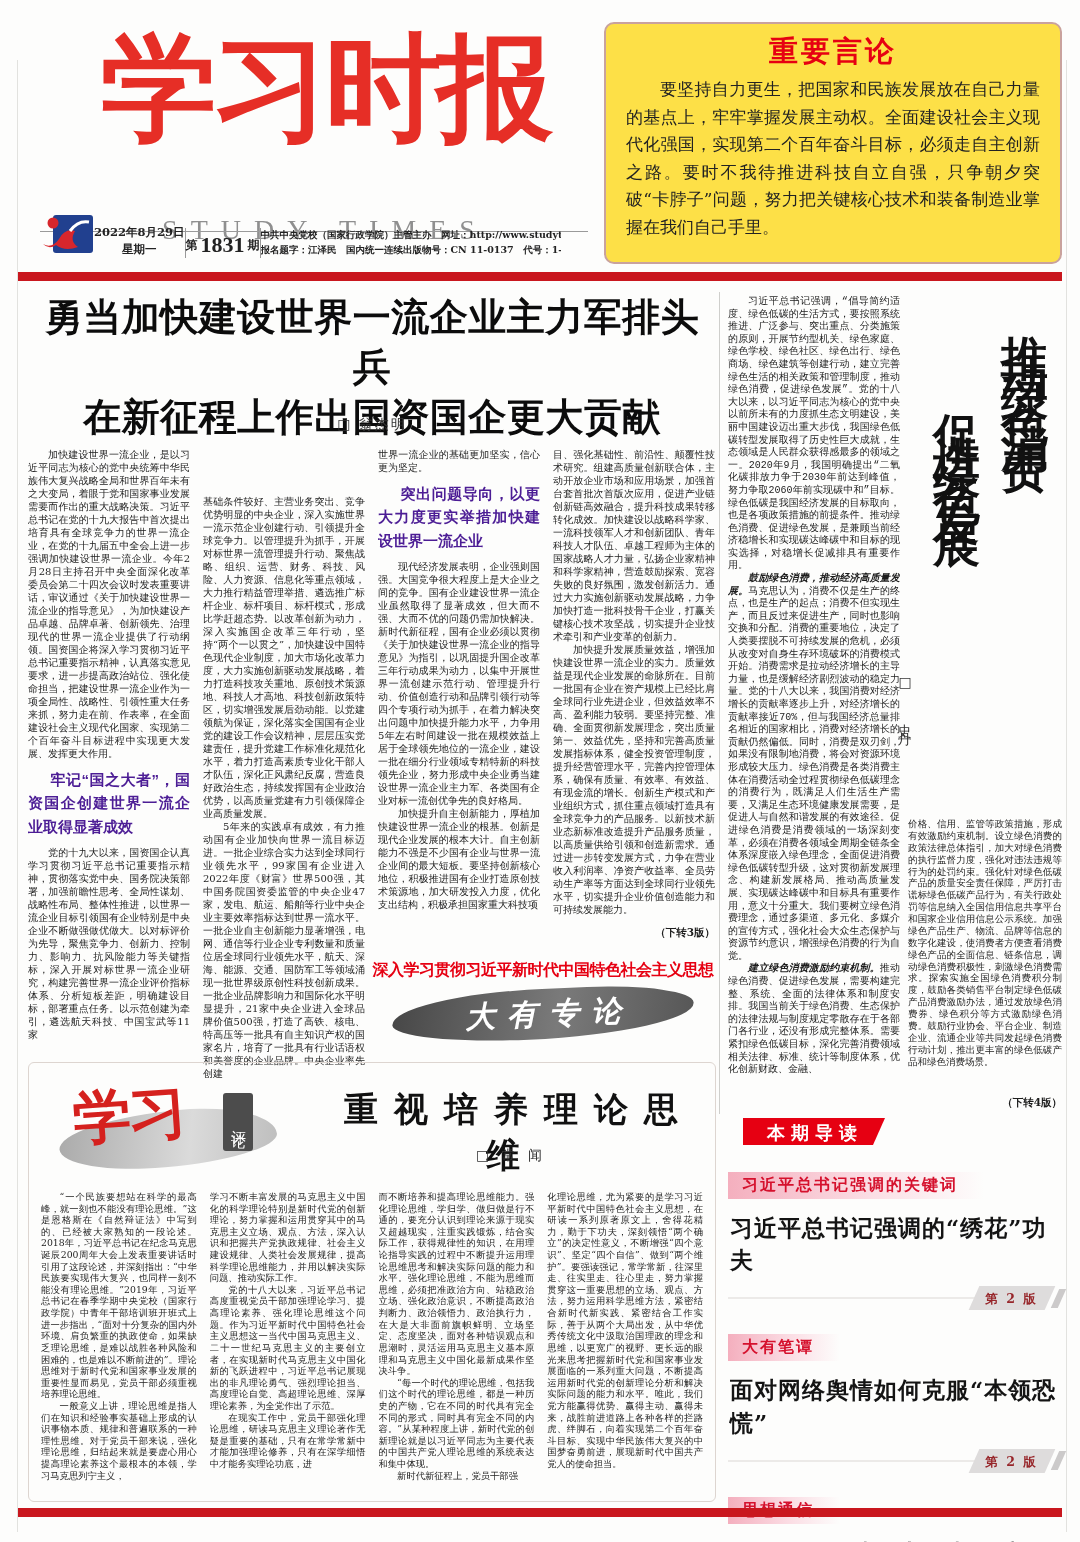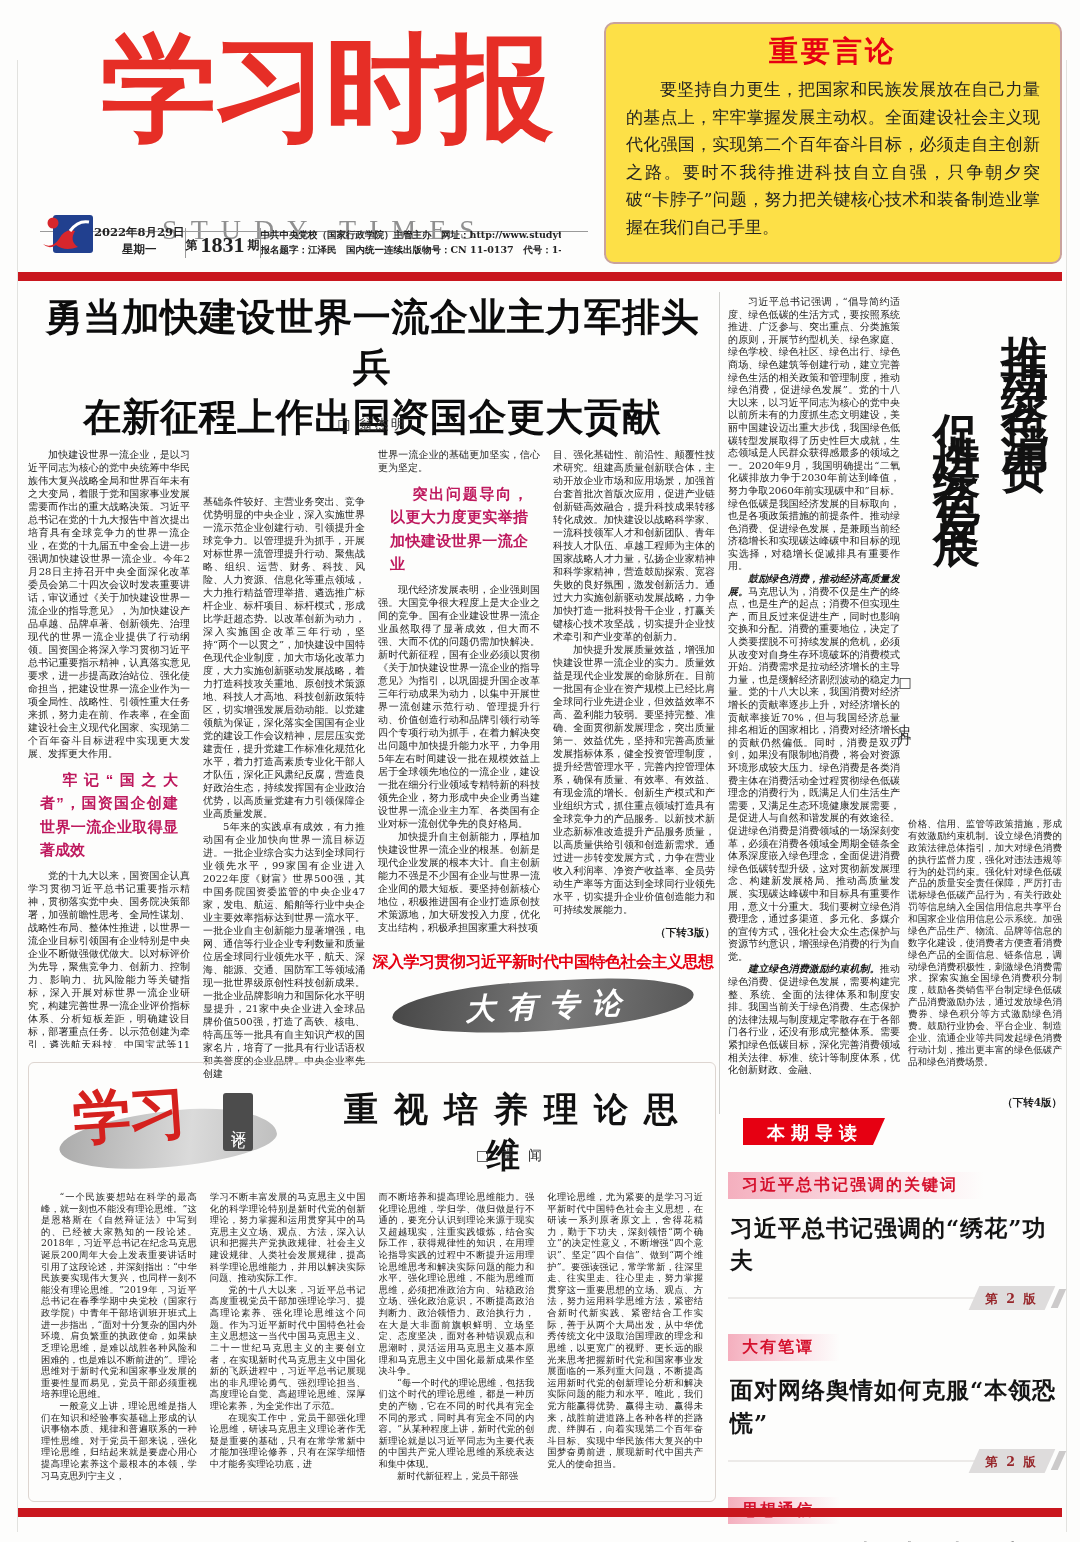--- a/index.html
+++ b/index.html
@@ -39,46 +39,46 @@
   .headline { position:absolute; left:26px; top:292px; width:692px; text-align:center;
               font-family:"Liberation Sans",sans-serif; font-weight:900; color:#0c0c0c;
               font-size:38px; line-height:1.32; letter-spacing:0.5px; }
   .byline { position:absolute; left:26px; top:416px; width:692px; text-align:center;
             font-size:14px; color:#333; letter-spacing:2px; }
 
   .bodytext { font-size:10px; line-height:1.3; text-align:justify; color:#1d1d1d; }
   .bodytext p { text-indent:2em; }
   .bodytext p.cont { text-indent:0; }
   .subhead { font-family:"Liberation Sans",sans-serif; font-weight:bold; font-size:15px;
-             line-height:1.55; margin:8px 12px; text-indent:1.5em; color:#be185d; }
+             line-height:1.55; margin:8px 0; text-indent:1.5em; color:#4c1d95; }
   .m-col { position:absolute; overflow:hidden; width:162px; }
   .m-col1 { left:28px;  top:448px; height:600px; }
   .m-col2 { left:203px; top:448px; height:600px;margin-top:47px; }
   .m-col3 { left:378px; top:448px; height:492px; }
   .m-col4 { left:553px; top:448px; height:492px; display:flex; flex-direction:column; }
   .m-col4 .flow { flex:1; overflow:hidden; }
   .turn-note { text-align:right; font-size:10.5px; font-weight:bold; padding-top:4px; }
 
   
   .banner { position:absolute; left:370px; top:948px; width:346px; height:100px; background:#fdfdfc; text-align:center; }
   .banner-line { color:#e60012; font-family:"Liberation Sans",sans-serif; font-weight:900;
-                 font-size:16px; white-space:nowrap; letter-spacing:-0.5px; padding-top:4px; }
+                 font-size:16px; white-space:nowrap; letter-spacing:-0.5px; padding-top:4px;margin-top:8px; }
   .brush { width:302px; height:50px; margin:8px auto 0;
            background:linear-gradient(100deg,#464646,#7a7a7a 55%,#565656);
            border-radius:50% 35% 55% 45% / 60% 40% 60% 40%;
            transform:rotate(-2.5deg); display:flex; align-items:center; justify-content:center; }
   .brush span { color:#fff; font-size:30px; font-weight:bold; font-style:italic;
                 letter-spacing:12px; text-indent:12px; font-family:"DejaVu Serif",serif; }
 
   .v-divider { position:absolute; left:719px; top:292px; width:1px; height:822px; background:#cfcfcc; }
 
   
   .green { position:absolute; left:728px; top:294px; width:334px; height:820px; }
   .g-colA { position:absolute; left:0; top:2px; width:172px; height:816px; overflow:hidden; }
-  .g-colA .bodytext, .g-colA p { font-size:10px; line-height:1.26; }
+  .g-colA .bodytext, .g-colA p { font-size:10px; line-height:1.26;font-family:Liberation Mono, monospace; }
   .lead { font-weight:bold; font-style:italic; }
   .vt { position:absolute; writing-mode:vertical-rl; font-weight:bold; color:#111;
         font-family:"DejaVu Serif",serif; font-size:47px; letter-spacing:22px; white-space:nowrap; }
   .vt1 { left:266px; top:4px; }
   .vt2 { left:198px; top:82px; }
   .v-author { position:absolute; left:168px; top:380px; writing-mode:vertical-rl;
               font-size:14px; letter-spacing:9px; color:#333; }
   .g-colB { position:absolute; left:180px; top:524px; width:154px; height:292px;
             display:flex; flex-direction:column; }
   .g-colB .flow { flex:1; overflow:hidden; font-size:9.5px; line-height:1.25; }

